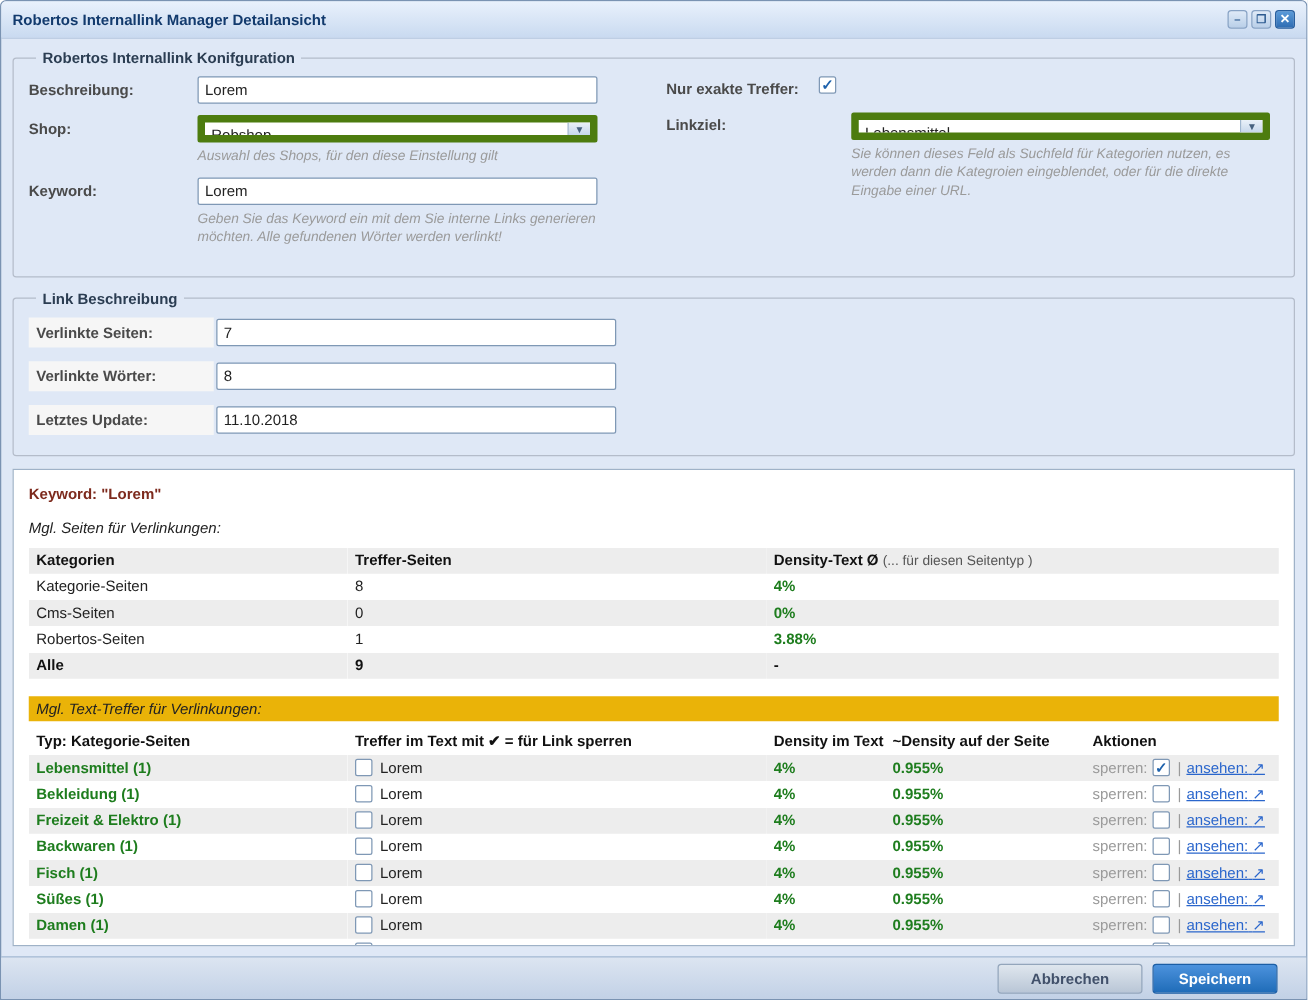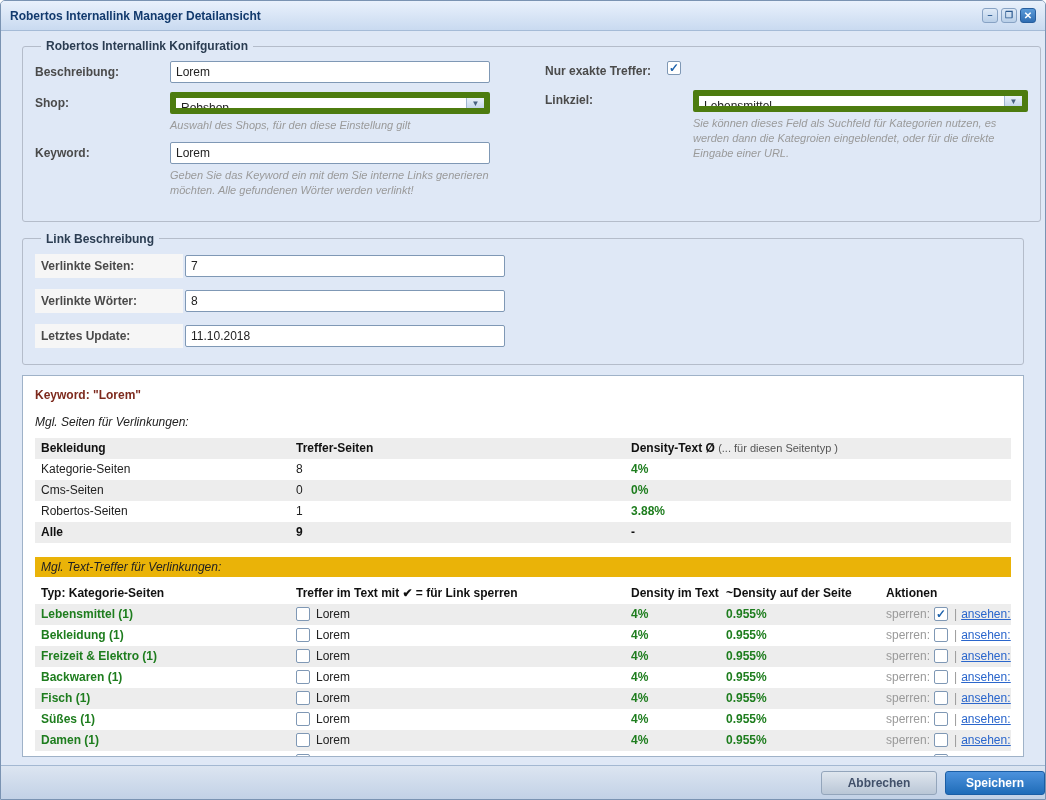--- a/index.html
+++ b/index.html
@@ -21,21 +21,21 @@
   .tools { margin-left:auto; display:flex; gap:3px; }
   .tool {
     width:16px; height:15px; display:flex; align-items:center; justify-content:center;
     border:1px solid #87a2c4; border-radius:3px; cursor:pointer;
     background:linear-gradient(#dfeaf7,#b9cfe8); color:#2c5a90;
     font-size:9px; line-height:1; font-weight:bold;
   }
   .tool.close { background:linear-gradient(#5b9bd9,#2f6db3); border-color:#275e9e; color:#fff; font-size:10px; }
 
   
-  .wbody { flex:1; min-height:0; display:flex; flex-direction:column; padding:8px 21px; overflow:hidden; }
+  .wbody { flex:1; min-height:0; display:flex; flex-direction:column; padding:8px 9px; overflow:hidden; }
 
   fieldset.ext {
     border:1px solid #b4bcca; border-radius:3px; background:transparent;
     padding:8px 12px 14px; margin-bottom:10px;
   }
   fieldset.ext legend { font-weight:bold; font-size:12px; color:#2b3d52; padding:0 5px; margin-left:6px; }
 
   .cols { display:flex; }
   .col-left { width:470px; flex:0 0 470px; }
   .col-right { flex:1; margin-left:40px; }
@@ -96,21 +96,21 @@
   tr.bold-row td { font-weight:bold; color:#111;margin-left:47px; }
   .hitcell { display:flex; align-items:center; gap:6px; cursor:pointer; }
   td.actions { text-align:right; white-space:nowrap;margin-top:19px; }
   .sperren { color:#9a9a9a; margin-right:4px; }
   .sep { color:#9a9a9a; margin:0 4px 0 6px; }
   a.link { color:#2a66cc; text-decoration:underline; cursor:pointer; }
 
   
   .footer {
     flex:0 0 34px; height:34px; display:flex; align-items:center; justify-content:flex-end;
-    gap:8px; padding:0 0; background:linear-gradient(#dce5f1,#c2d1e6);
+    gap:8px; padding:0 23px; background:linear-gradient(#dce5f1,#c2d1e6);
     border-top:1px solid #a3b8d2;
   }
   .btn {
     height:24px; display:flex; align-items:center; justify-content:center;
     border-radius:3px; font:bold 12px "Liberation Sans", sans-serif; cursor:pointer;
   }
   .btn.cancel { width:116px; background:linear-gradient(#dfe6ee,#b9c6d6); border:1px solid #93a5bb; color:#41506a; }
   .btn.save { width:100px; background:linear-gradient(#4c92dd,#1f6cb8); border:1px solid #1b5ea5; color:#fff; }
 </style>
 </head>
@@ -197,21 +197,21 @@
       <div class="caption">Mgl. Seiten für Verlinkungen:</div>
 
       <table class="rpt">
         <colgroup>
             <col style="width:255px">
             <col style="width:335px">
             <col>
           </colgroup>
         <tbody>
             <tr class="shade">
-          <th>Bekleidung</th>
+          <th>Kategorien</th>
           <th>Treffer-Seiten</th>
           <th>
             <span>Density-Text Ø</span>
             <span class="hnote">(... für diesen Seitentyp )</span>
           </th>
         </tr>
         <tr>
           <td>Kategorie-Seiten</td>
           <td>8</td>
           <td class="green">4%</td>

